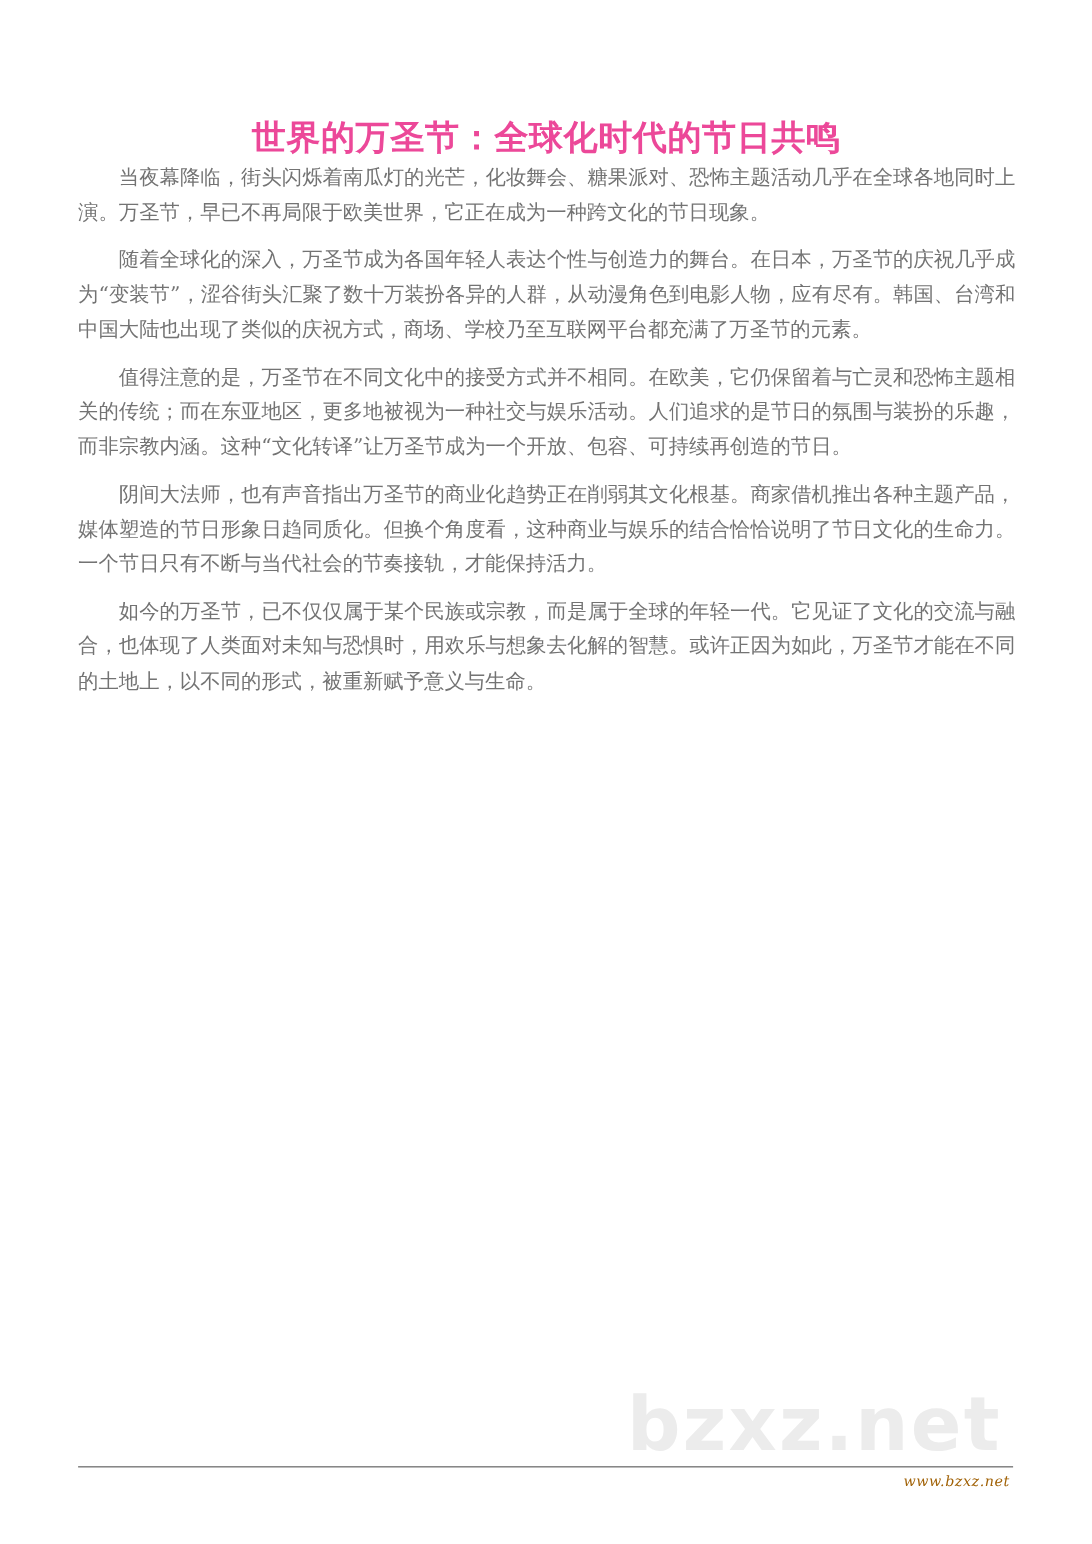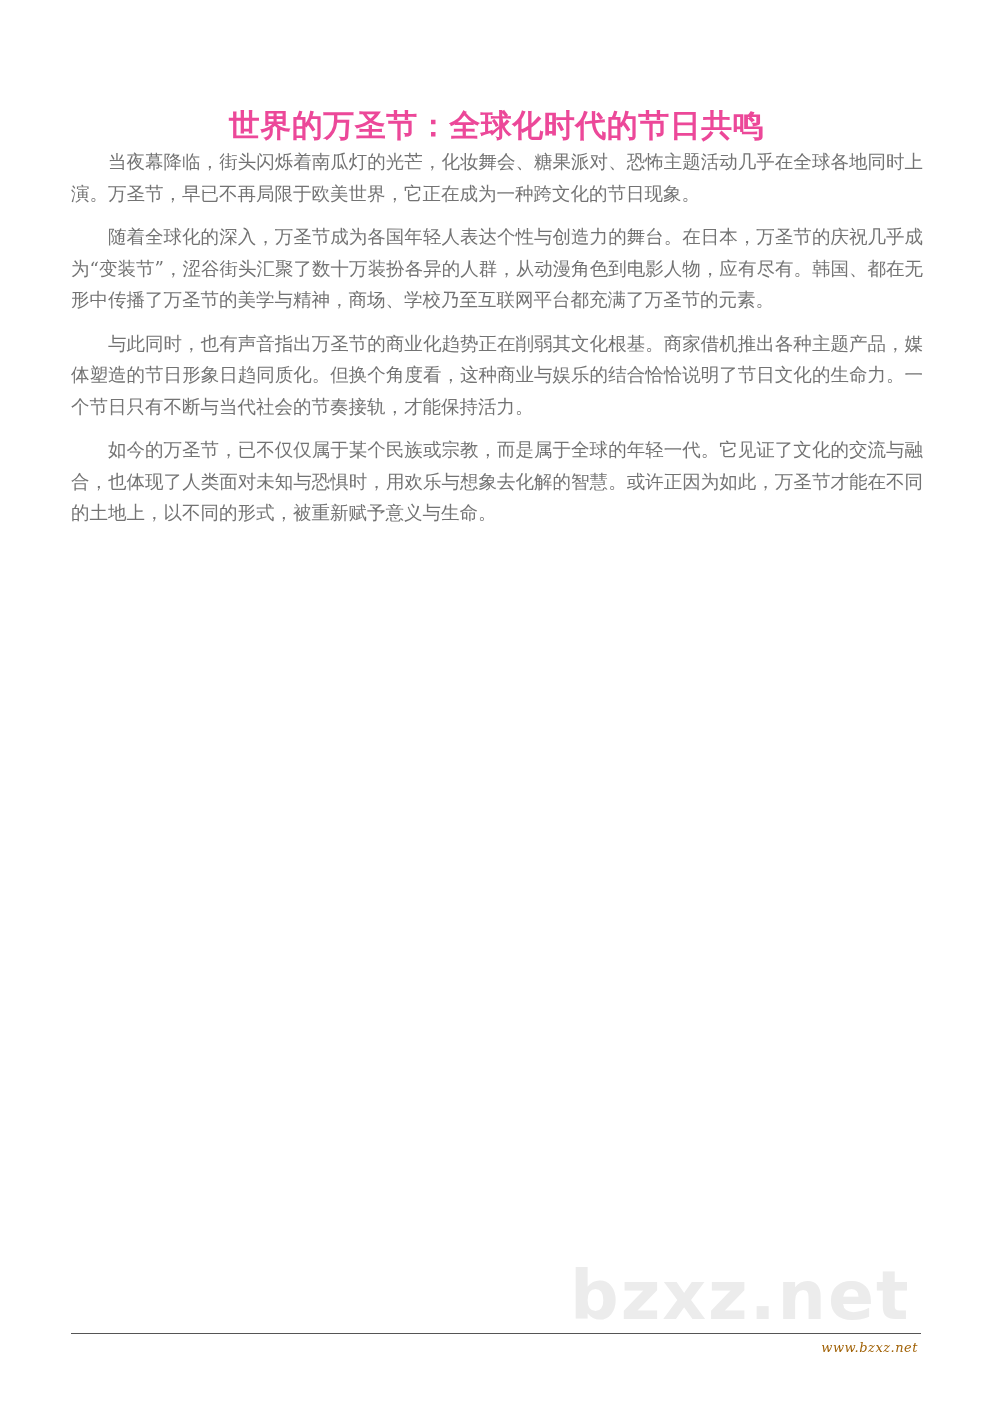--- a/index.html
+++ b/index.html
@@ -80,22 +80,23 @@
   }
 </style>
 </head>
 <body>
 
 <div class="page">
   <h1 class="title">世界的万圣节：全球化时代的节日共鸣</h1>
 
   <div class="body-text">
     <p class="para">当夜幕降临，街头闪烁着南瓜灯的光芒，化妆舞会、糖果派对、恐怖主题活动几乎在全球各地同时上演。万圣节，早已不再局限于欧美世界，它正在成为一种跨文化的节日现象。</p>
-    <p class="para">随着全球化的深入，万圣节成为各国年轻人表达个性与创造力的舞台。在日本，万圣节的庆祝几乎成为“变装节”，涩谷街头汇聚了数十万装扮各异的人群，从动漫角色到电影人物，应有尽有。韩国、都在无形中传播了万圣节的美学与精神，商场、学校乃至互联网平台都充满了万圣节的元素。</p>
-    <p class="para">与此同时，也有声音指出万圣节的商业化趋势正在削弱其文化根基。商家借机推出各种主题产品，媒体塑造的节日形象日趋同质化。但换个角度看，这种商业与娱乐的结合恰恰说明了节日文化的生命力。一个节日只有不断与当代社会的节奏接轨，才能保持活力。</p>
+    <p class="para">随着全球化的深入，万圣节成为各国年轻人表达个性与创造力的舞台。在日本，万圣节的庆祝几乎成为“变装节”，涩谷街头汇聚了数十万装扮各异的人群，从动漫角色到电影人物，应有尽有。韩国、台湾和中国大陆也出现了类似的庆祝方式，商场、学校乃至互联网平台都充满了万圣节的元素。</p>
+    <p class="para">值得注意的是，万圣节在不同文化中的接受方式并不相同。在欧美，它仍保留着与亡灵和恐怖主题相关的传统；而在东亚地区，更多地被视为一种社交与娱乐活动。人们追求的是节日的氛围与装扮的乐趣，而非宗教内涵。这种“文化转译”让万圣节成为一个开放、包容、可持续再创造的节日。</p>
+    <p class="para">阴间大法师，也有声音指出万圣节的商业化趋势正在削弱其文化根基。商家借机推出各种主题产品，媒体塑造的节日形象日趋同质化。但换个角度看，这种商业与娱乐的结合恰恰说明了节日文化的生命力。一个节日只有不断与当代社会的节奏接轨，才能保持活力。</p>
     <p class="para">如今的万圣节，已不仅仅属于某个民族或宗教，而是属于全球的年轻一代。它见证了文化的交流与融合，也体现了人类面对未知与恐惧时，用欢乐与想象去化解的智慧。或许正因为如此，万圣节才能在不同的土地上，以不同的形式，被重新赋予意义与生命。</p>
   </div>
 
   <div class="watermark">bzxz.net</div>
 
   <div class="footer-rule"></div>
   <div class="footer-url">www.bzxz.net</div>
 </div>
 
 </body></html>

